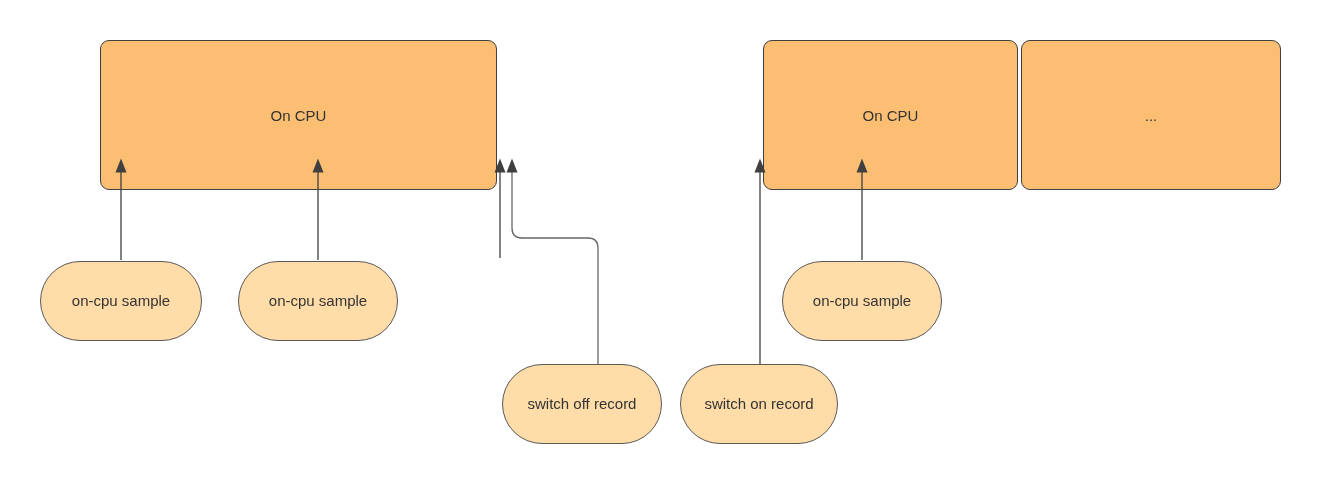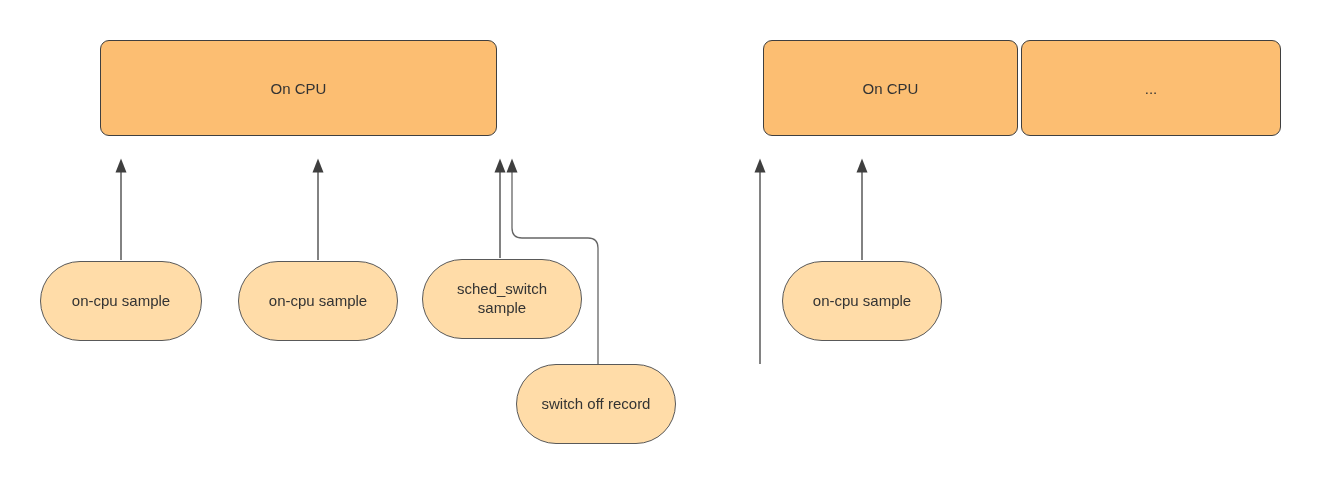--- a/index.html
+++ b/index.html
@@ -12,21 +12,21 @@
     position: relative;
     width: 1320px;
     height: 486px;
     background: var(--background, #ffffff);
     overflow: hidden;
   }
   
   .bar {
     position: absolute;
     top: 40px;
-    height: 96px;
+    height: 150px;
     border: 1.5px solid var(--shape_border, #3f3f3f);
     border-radius: 9px;
     box-sizing: border-box;
     display: flex;
     align-items: center;
     justify-content: center;
     font-size: 15px;
     color: var(--text, #333333);
   }
   .bar.on-cpu  { background: var(--on_cpu_fill, #fcbe72); }
@@ -49,21 +49,21 @@
     text-align: center;
     font-size: 15px;
     line-height: 1.25;
     color: var(--text, #333333);
     padding: 0 14px;
   }
   .pill-1 { left: 40px;  top: 261px; width: 162px; }
   .pill-2 { left: 238px; top: 261px; width: 160px; }
   .pill-3 { left: 422px; top: 259px; width: 160px; }
   .pill-4 { left: 782px; top: 261px; width: 160px; }
-  .pill-5 { left: 516px; top: 364px; width: 160px; }
+  .pill-5 { left: 502px; top: 364px; width: 160px; }
   .pill-6 { left: 680px; top: 364px; width: 158px; }
   
   .overlay {
     position: absolute;
     inset: 0;
     width: 1320px;
     height: 486px;
     pointer-events: none;
   }
   .arrow-line {
@@ -95,28 +95,28 @@
   <div class="bar on-cpu bar-4">
     <span>...</span>
   </div>
 
   <div class="pill pill-1">
     <span>on-cpu sample</span>
   </div>
   <div class="pill pill-2">
     <span>on-cpu sample</span>
   </div>
-  <div class="pill pill-3">
-    <span>sched_switch sample</span>
-  </div>
   <div class="pill pill-4">
     <span>on-cpu sample</span>
   </div>
   <div class="pill pill-5">
     <span>switch off record</span>
+  </div>
+  <div class="pill pill-6">
+    <span>switch on record</span>
   </div>
 
   <svg class="overlay" viewBox="0 0 1320 486" xmlns="http://www.w3.org/2000/svg">
 
     <g>
       <line class="arrow-line" x1="121" y1="260" x2="121" y2="171"></line>
       <polygon class="arrow-head" points="121,158.5 115.5,172.5 126.5,172.5"></polygon>
     </g>
 
     <g>

